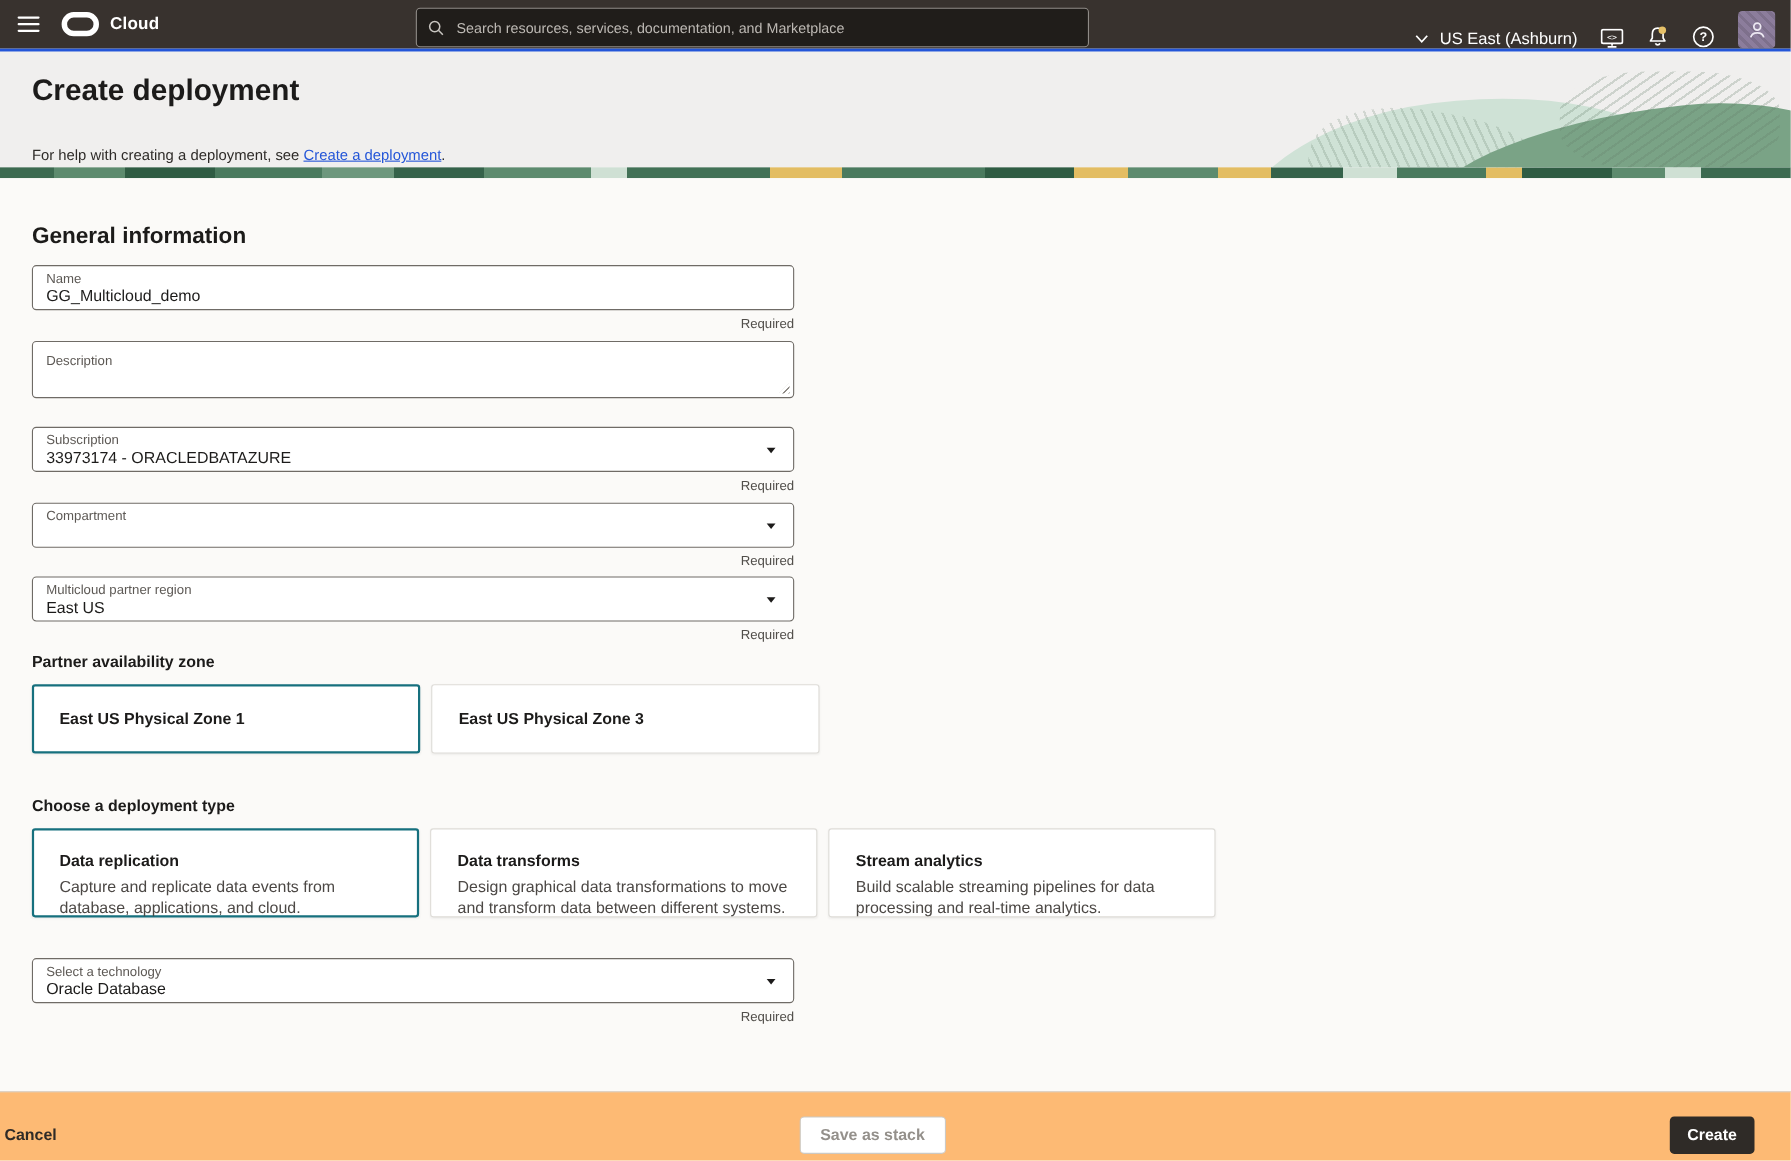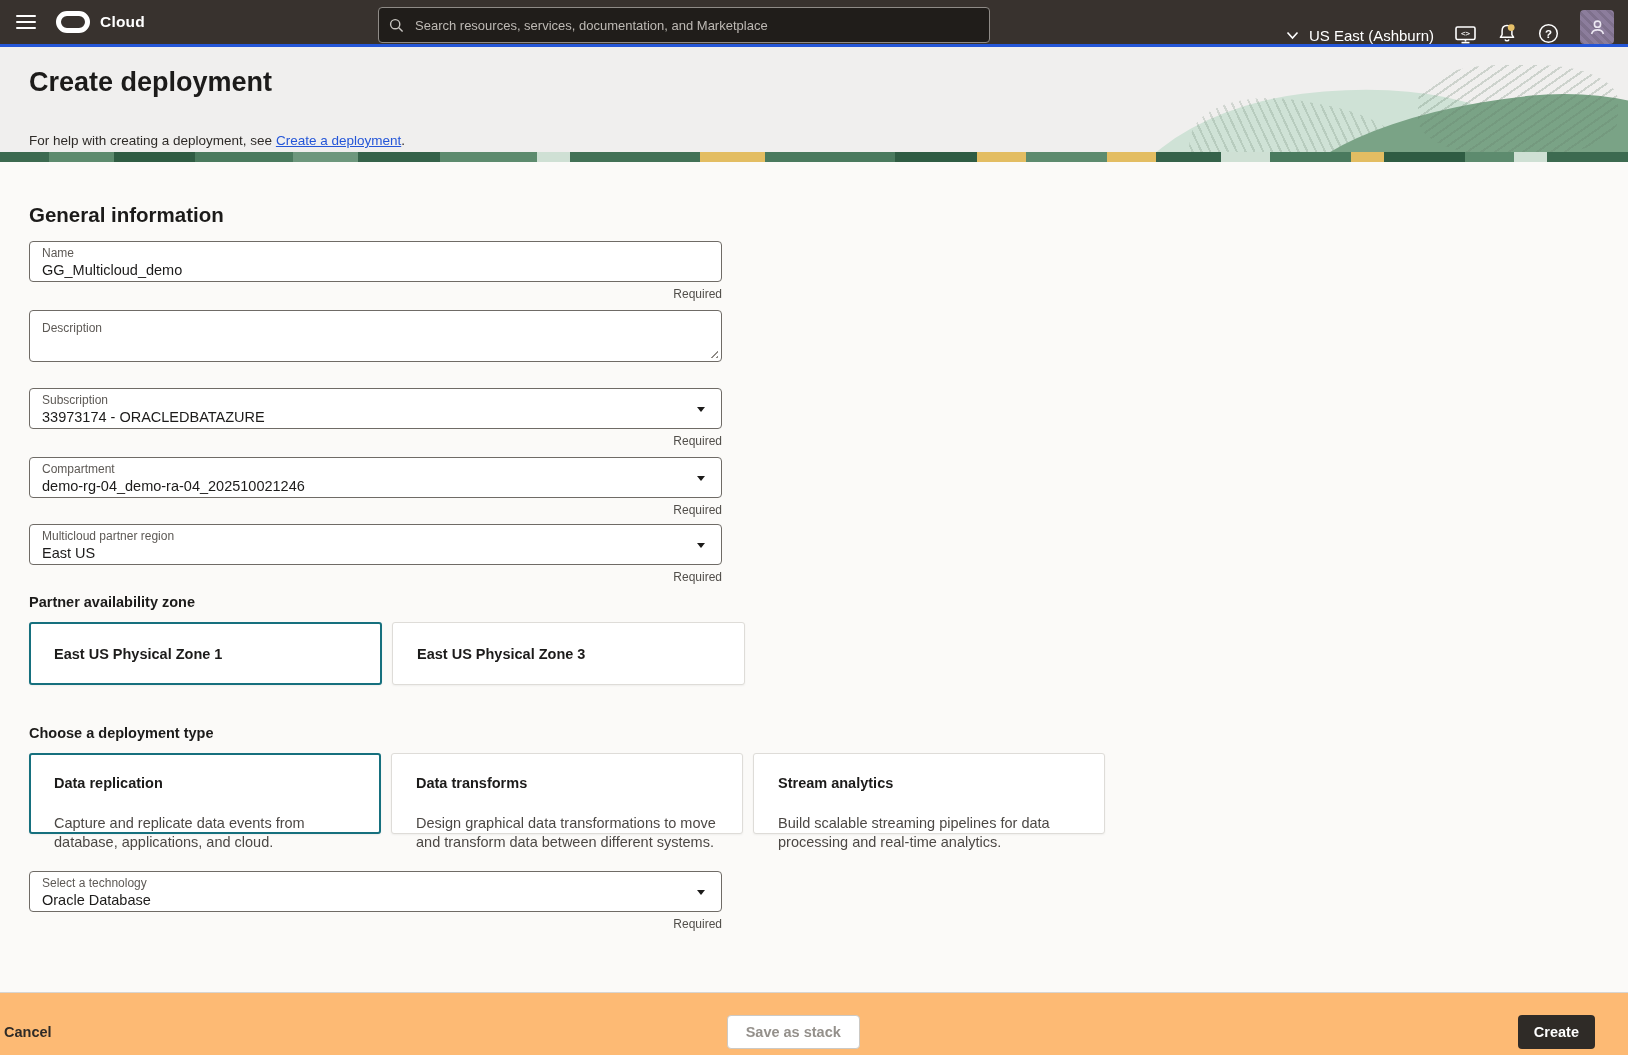--- a/index.html
+++ b/index.html
@@ -110,21 +110,21 @@
   .zone-card.selected { border: 2px solid #16707e; padding-left: 23px; }
 
   .label-deploy { margin-top: 40px; }
   .deploy-row { display: flex; gap: 10px; margin-top: 12px; }
   .deploy-card {
     width: 352px; height: 81px; background: #fff; border: 1px solid #dedcd8; border-radius: 3px;
     padding: 21px 24px; box-shadow: 0 1px 2px rgba(0,0,0,0.05); cursor: pointer;
   }
   .deploy-card.selected { border: 2px solid #16707e; padding: 20px 23px; }
   .deploy-title { font-weight: 700; font-size: 14.5px; color: #1c1b1a; }
-  .deploy-desc { font-size: 14.5px; color: #4c4845; margin-top: 23px; line-height: 1.32; width: 300px; }
+  .deploy-desc { font-size: 14.5px; color: #4c4845; margin-top: 7px; line-height: 1.32; width: 300px; }
 
   .mt37 { margin-top: 37px; }
 
   
   .footer {
     height: 78px; background: #fdba74; border-top: 1px solid #d8d5d1;
     display: flex; align-items: center; justify-content: space-between; padding-right: 33px;
   }
   .btn { font-family: inherit; font-weight: 700; font-size: 14.5px; border-radius: 4px; cursor: pointer; }
   .btn-cancel { background: none; border: none; color: #2f2b27; margin-right: 27px; padding: 8px 4px; }
@@ -219,21 +219,20 @@
 
     <div class="field select-field mt26">
       <span class="field-label">Subscription</span>
       <div class="field-value">33973174 - ORACLEDBATAZURE</div>
       <div class="caret"></div>
     </div>
     <div class="required-row">Required</div>
 
     <div class="field select-field mt9">
       <span class="field-label">Compartment</span>
-      <div class="field-value">demo-rg-04_demo-ra-04_202510021246</div>
       <div class="caret"></div>
     </div>
     <div class="required-row">Required</div>
 
     <div class="field select-field mt7">
       <span class="field-label">Multicloud partner region</span>
       <div class="field-value">East US</div>
       <div class="caret"></div>
     </div>
     <div class="required-row">Required</div>

